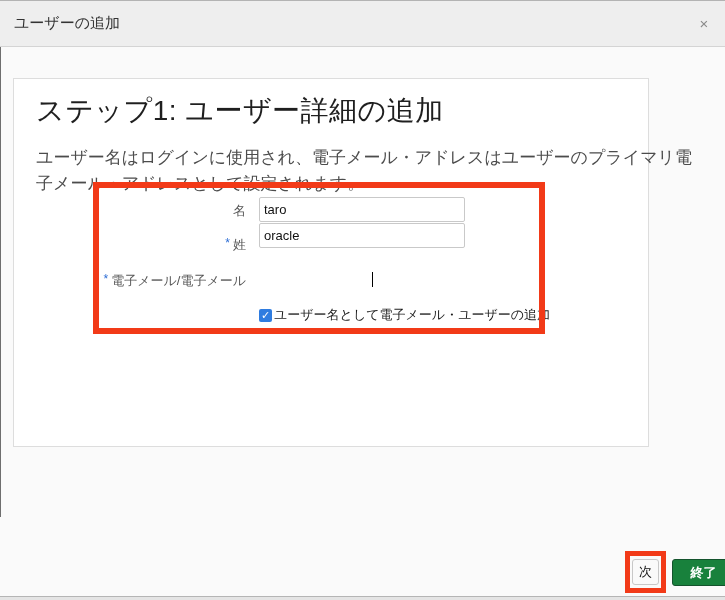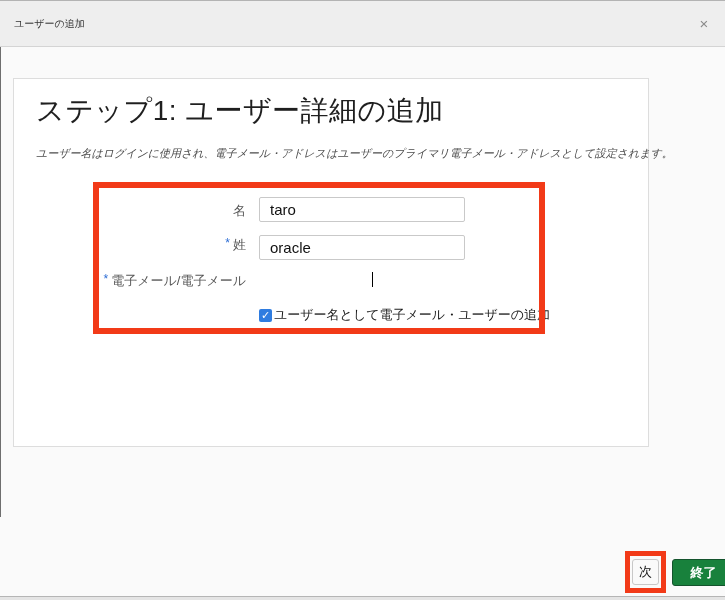--- a/index.html
+++ b/index.html
@@ -23,21 +23,21 @@
   
   .titlebar {
     position: absolute; left: 0; top: 0;
     width: 725px; height: 46px;
     background: #eeeeee;
     border-bottom: 1px solid #d4d4d4;
     display: flex; align-items: center;
   }
   .titlebar-text {
     margin-left: 14px;
-    font-size: 10px; color: #333333;
+    font-size: 15px; color: #333333;
   }
   .close-btn {
     position: absolute; right: 12px; top: 14px;
     width: 18px; height: 18px;
     font-size: 15px; color: #8a8a8a;
     text-align: center; line-height: 18px;
     cursor: pointer;
   }
   
   .panel {
@@ -48,50 +48,49 @@
   }
   .step-heading {
     position: absolute; left: 22px; top: 13px;
     font-size: 28px; font-weight: 400;
     color: #1f1f1f;
     letter-spacing: 0.5px;
   }
   .step-desc {
     position: absolute; left: 22px; top: 66px;
     width: 658px;
-    font-size: 11px; line-height: 1.55;
+    font-size: 17px; line-height: 1.55;
     color: #4c4c4c;
     word-break: break-all;
-    font-style: italic;
   }
   .field-label {
     position: absolute;
     width: 158px; left: 88px;
     text-align: right;
     font-size: 13px; color: #555555;
   }
   .req-mark {
     color: #2e6ed5;
     font-size: 12px;
     vertical-align: 2px;
     margin-right: 3px;
   }
   .field-input {
     position: absolute; left: 259px;
     width: 206px; height: 25px;
     border: 1px solid #c9c9c9;
     border-radius: 2px;
     background: #ffffff;
     font-family: "Liberation Sans", "DejaVu Sans", sans-serif;
-    font-size: 15px; color: #111111;
-    padding: 0 10px;
+    font-size: 13px; color: #111111;
+    padding: 0 4px;
     outline: none;
   }
   .row1 { top: 196px; }
-  .row2 { top: 234px; }
+  .row2 { top: 222px; }
   .row3 { top: 266px; }
   .lbl1 { top: 201px; }
   .lbl2 { top: 235px; }
   .lbl3 { top: 271px; }
   .caret {
     position: absolute; left: 372px; top: 271px;
     width: 1px; height: 15px;
     background: #000000;
   }
   .checkbox-row {

